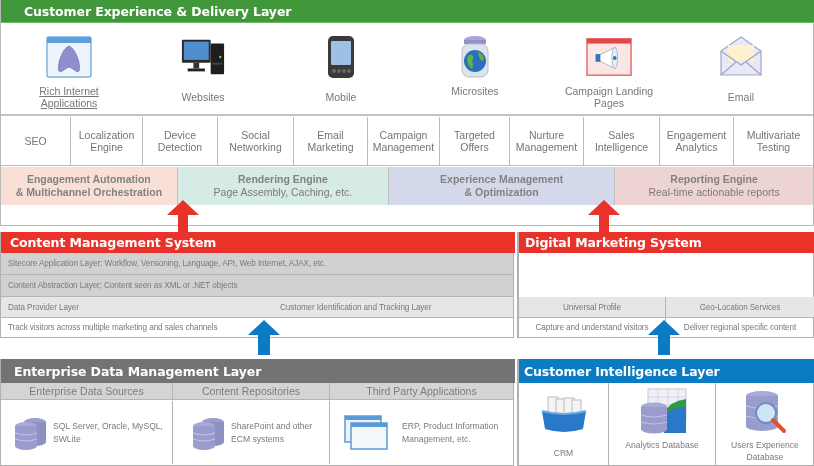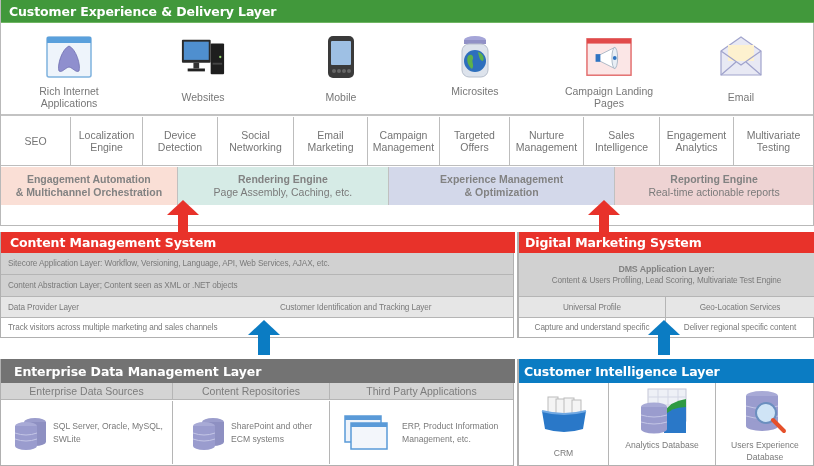--- a/index.html
+++ b/index.html
@@ -1,21 +1,21 @@
 <!DOCTYPE html>
 <html><head>
 <meta charset="utf-8">
 <style>
   * { box-sizing: border-box; margin: 0; padding: 0; }
   body { width: 814px; height: 466px; background: #ffffff; font-family: "DejaVu Sans", sans-serif; position: relative; overflow: hidden; color: #6d6d6d; }
   .abs { position: absolute; }
 
   
   #cx { left: 0; top: 0; width: 814px; height: 226px; border: 1px solid #b9b9b9; border-top: none; }
-  .bar { position: absolute; color: #fff; font-weight: bold; font-size: 12.5px; padding-left: 8px; display: flex; align-items: center; letter-spacing: -0.1px; }
+  .bar { position: absolute; color: #fff; font-weight: bold; font-size: 12.5px; padding-left: 23px; display: flex; align-items: center; letter-spacing: -0.1px; }
   #cx-bar { left: 0; top: 0; width: 814px; height: 23px; background: #41983b; border-bottom: 1px solid #6fb563; }
   #channels { left: 0; top: 23px; width: 812px; height: 93px; display: flex; border-bottom: 2px solid #c3c3c3; }
   .channel { position: absolute; top: 10px; display: flex; flex-direction: column; align-items: center; width: 120px; }
   .channel .ic { width: 46px; height: 48px; display: flex; align-items: center; justify-content: center; }
   .channel .lbl { font-size: 10.5px; color: #777; text-align: center; line-height: 12px; margin-top: 4px; font-family: "Liberation Sans", sans-serif; }
 
   #features { left: 0; top: 117px; width: 812px; height: 49px; display: flex; border-bottom: 1px solid #bdbdbd; }
   .feat { height: 100%; border-right: 1px solid #bdbdbd; display: flex; align-items: center; justify-content: center; text-align: center; font-size: 10.5px; color: #747474; line-height: 12.5px; font-family: "Liberation Sans", sans-serif; }
   .feat:last-child { border-right: none; }
 
@@ -64,21 +64,21 @@
   <div id="channels" class="abs">
 
     <div class="channel" style="left:8px;">
       <div class="ic">
         <svg width="46" height="44" viewBox="0 0 46 44">
           <rect x="1" y="2" width="44" height="40" rx="2" fill="#eef4fb" stroke="#7fb2de" stroke-width="1.5"></rect>
           <rect x="1" y="2" width="44" height="6" fill="#5aa0dc"></rect>
           <path d="M23 11 C16 14 11 30 13 36 C16 38 19 33 23 32 C27 33 30 38 33 36 C35 30 30 14 23 11Z" fill="#8f8fce" stroke="#6f6fb0" stroke-width="0.8"></path>
         </svg>
       </div>
-      <div class="lbl" style="width:80px;">Rich Internet Applications</div>
+      <div class="lbl" style="width:80px;text-decoration:underline;">Rich Internet Applications</div>
     </div>
 
     <div class="channel" style="left:142px;">
       <div class="ic">
         <svg width="48" height="44" viewBox="0 0 48 44">
           <rect x="2" y="4" width="30" height="24" rx="1" fill="#2a2a2a"></rect>
           <rect x="4" y="6" width="26" height="19" fill="#4f8fcf"></rect>
           <rect x="14" y="28" width="6" height="6" fill="#333"></rect>
           <rect x="8" y="34" width="18" height="3" fill="#222"></rect>
           <rect x="32" y="8" width="14" height="32" rx="1" fill="#1e1e1e"></rect>
@@ -182,40 +182,36 @@
   <div class="head"></div>
     <div class="shaft"></div>
 </div>
 <div class="abs arrow-red" style="left:588px; top:200px;">
   <div class="head"></div>
     <div class="shaft"></div>
 </div>
 
 <div id="cms" class="abs">
   <div id="cms-bar" class="bar">Content Management System</div>
-  <div class="cms-row g1" style="top:21px; height:22px;">Sitecore Application Layer: Workflow, Versioning, Language, API, Web Services, AJAX, etc.</div>
+  <div class="cms-row g1" style="top:21px; height:22px;">Sitecore Application Layer: Workflow, Versioning, Language, API, Web Internet, AJAX, etc.</div>
   <div class="cms-row g1" style="top:43px; height:22px;">Content Abstraction Layer; Content seen as XML or .NET objects</div>
   <div class="cms-row g2" style="top:65px; height:21px;">
     <span style="width:272px;">Data Provider Layer</span>
     <span>Customer Identification and Tracking Layer</span>
   </div>
   <div class="cms-row g3" style="top:86px; height:19px;">
     <span>Track visitors across multiple marketing and sales channels</span>
   </div>
 </div>
 
 <div id="dms" class="abs">
   <div id="dms-bar" class="bar">Digital Marketing System</div>
-  <div class="dms-cell g1" style="left:0; top:21px; width:295px; height:44px; flex-direction:column; line-height:12px;">
-    <span style="font-weight:bold; color:#828282; font-size:8.8px;">DMS Application Layer:</span>
-    <span>Content &amp; Users Profiling, Lead Scoring, Multivariate Test Engine</span>
-  </div>
   <div class="dms-cell g2" style="left:0; top:65px; width:147px; height:21px; border-right:1px solid #b5b5b5;">Universal Profile</div>
   <div class="dms-cell g2" style="left:147px; top:65px; width:148px; height:21px;">Geo-Location Services</div>
-  <div class="dms-cell" style="left:0; top:86px; width:147px; height:19px; border-right:1px solid #b5b5b5;">Capture and understand specific</div>
+  <div class="dms-cell" style="left:0; top:86px; width:147px; height:19px; border-right:1px solid #b5b5b5;">Capture and understand visitors</div>
   <div class="dms-cell" style="left:147px; top:86px; width:148px; height:19px;">Deliver regional specific content</div>
 </div>
 
 <div class="abs arrow-blue" style="left:248px; top:320px;">
   <div class="head"></div>
     <div class="shaft"></div>
 </div>
 <div class="abs arrow-blue" style="left:648px; top:320px;">
   <div class="head"></div>
     <div class="shaft"></div>

